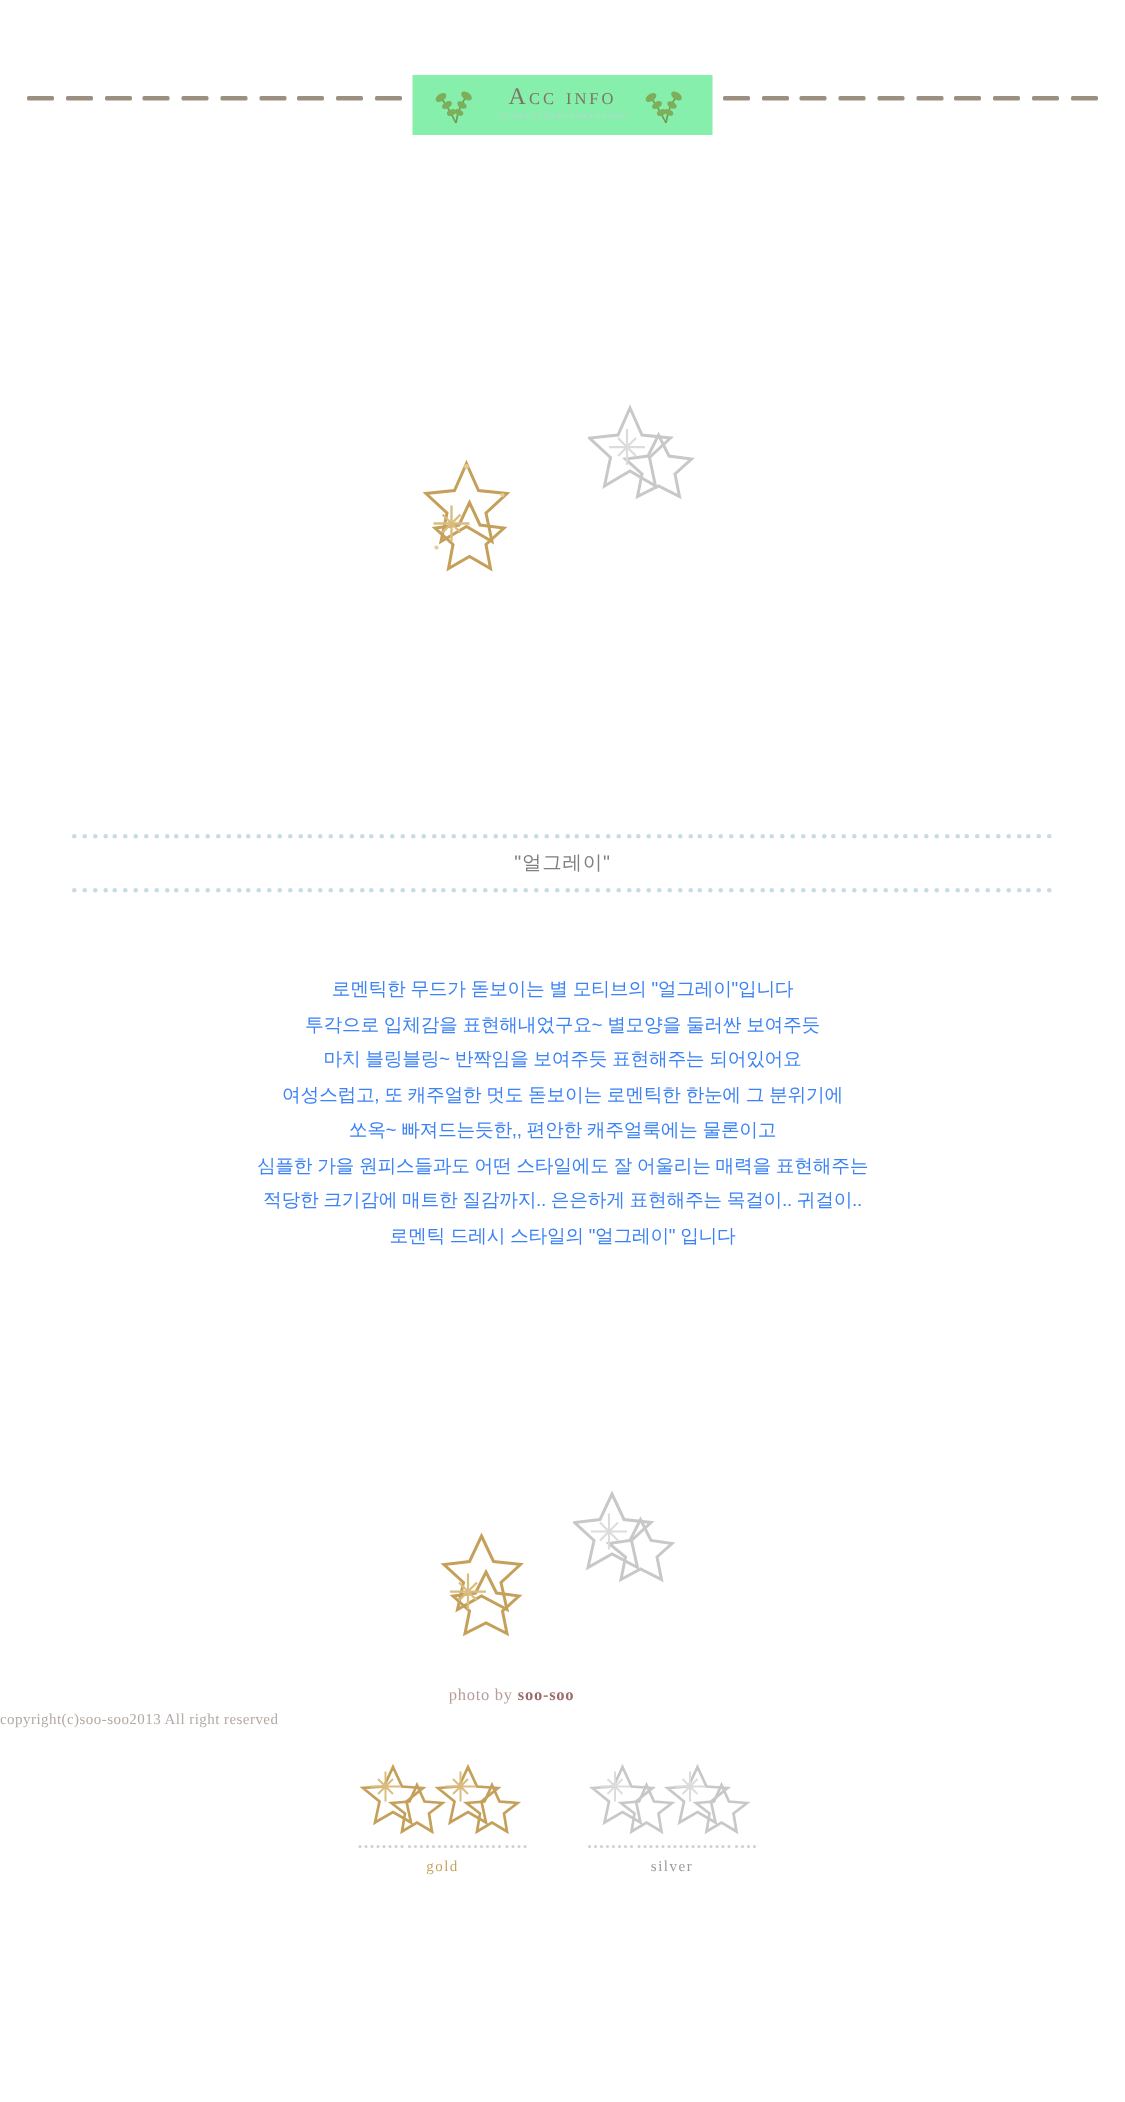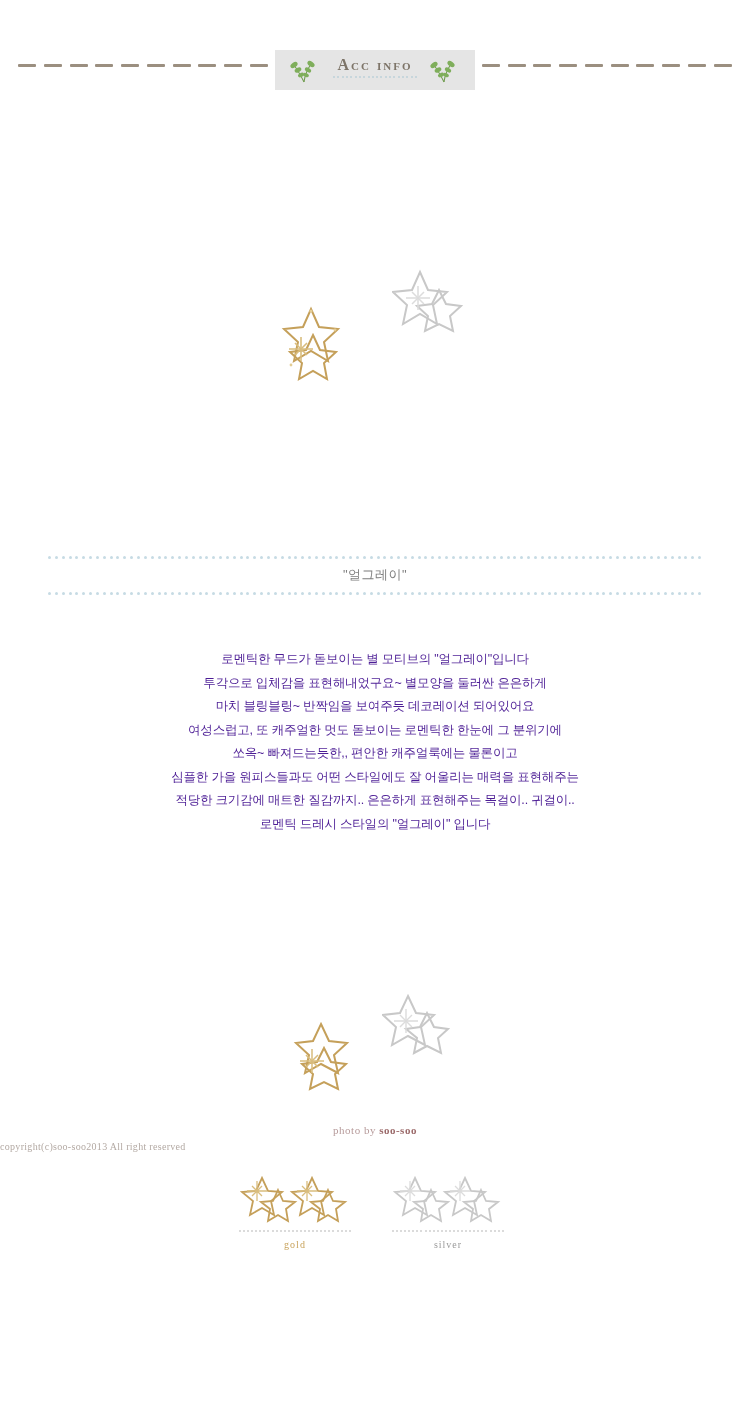--- a/index.html
+++ b/index.html
@@ -37,23 +37,22 @@
     height: 3px;
     background: #9b8f80;
     border-radius: 1px;
   }
   .top-title-wrap {
     position: absolute;
     top: 0;
     left: 275px;
     width: 200px;
     height: 40px;
-    background: #e5e5e5;
+    background: #86efac;
     text-align: center;
-    font-weight: bold;
   }
   .acc-info {
     position: absolute;
     top: 6px;
     left: 0;
     width: 200px;
     text-align: center;
     font-family: "Liberation Serif", serif;
     font-size: 16px;
     letter-spacing: 2px;
@@ -106,21 +105,20 @@
   .photo-credit {
     position: absolute;
     top: 1124px;
     left: 0;
     width: 682px;
     text-align: center;
     font-family: "Liberation Serif", serif;
     font-size: 11px;
     color: #b79b9b;
     letter-spacing: 0.5px;
-    padding-left: 34px;
   }
   .photo-credit .bold {
     font-weight: bold;
     color: #9c6b6b;
   }
   .copyright {
     position: absolute;
     top: 1141px;
     left: 0;
     width: 750px;
@@ -176,21 +174,21 @@
 
   
   .desc {
     position: absolute;
     top: 648px;
     left: 0;
     width: 750px;
     text-align: center;
     font-size: 12.5px;
     line-height: 23.5px;
-    color: #4c1d95;
+    color: #3b82f6;
     letter-spacing: -0.2px;
   }
   .desc p { margin: 0; }
 
   
   .colors {
     position: absolute;
     top: 1172px;
     left: 0;
     width: 750px;
@@ -556,22 +554,22 @@
       <i></i>
       <i></i>
       <i></i>
   </div>
   <div class="mid-name-bg"></div>
   <div class="mid-name">"얼그레이"</div>
 </div>
 
 <div class="desc">
   <p>로멘틱한 무드가 돋보이는 별 모티브의 "얼그레이"입니다</p>
-  <p>투각으로 입체감을 표현해내었구요~  별모양을 둘러싼 은은하게</p>
-  <p>마치 블링블링~ 반짝임을 보여주듯 데코레이션 되어있어요</p>
+  <p>투각으로 입체감을 표현해내었구요~  별모양을 둘러싼 보여주듯</p>
+  <p>마치 블링블링~ 반짝임을 보여주듯 표현해주는 되어있어요</p>
   <p>여성스럽고, 또 캐주얼한 멋도 돋보이는 로멘틱한 한눈에 그 분위기에</p>
   <p>쏘옥~ 빠져드는듯한,, 편안한 캐주얼룩에는 물론이고</p>
   <p>심플한 가을 원피스들과도 어떤 스타일에도 잘 어울리는 매력을 표현해주는</p>
   <p>적당한 크기감에 매트한 질감까지.. 은은하게 표현해주는 목걸이.. 귀걸이..</p>
   <p>로멘틱 드레시 스타일의 "얼그레이" 입니다</p>
 </div>
 
 <div class="photo-second">
   <div class="stars-cluster" style="left:288px; top:90px;">
     <svg width="84" height="76" viewBox="0 0 84 76">

